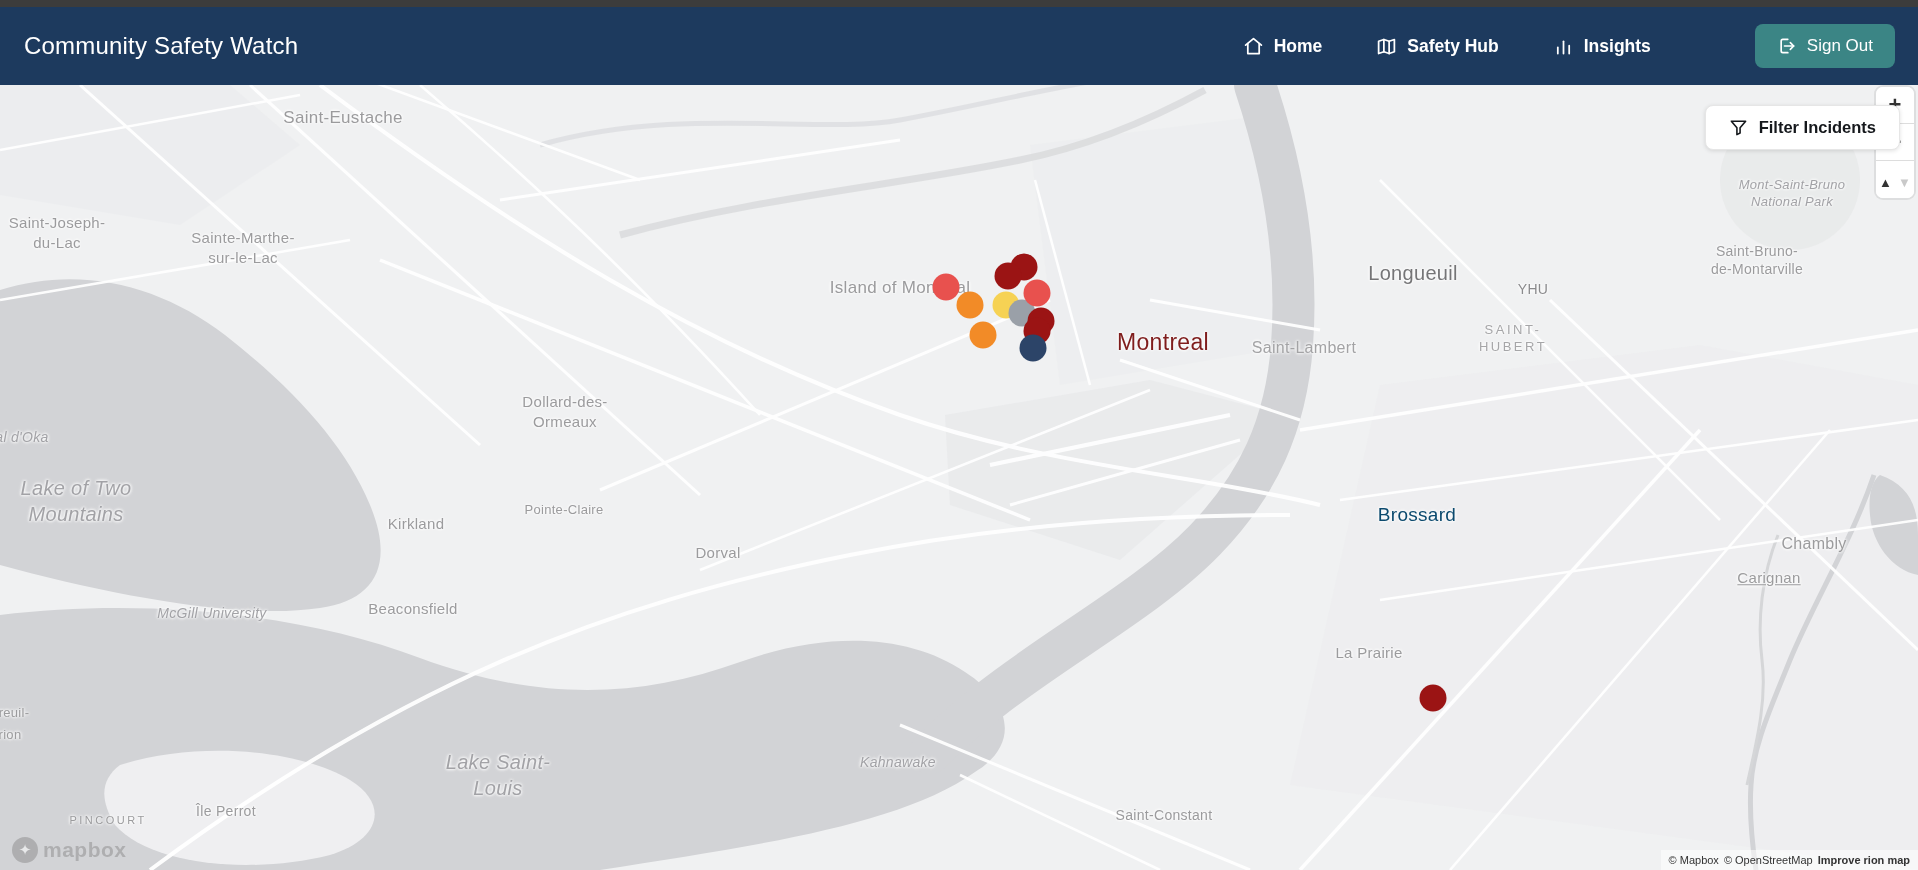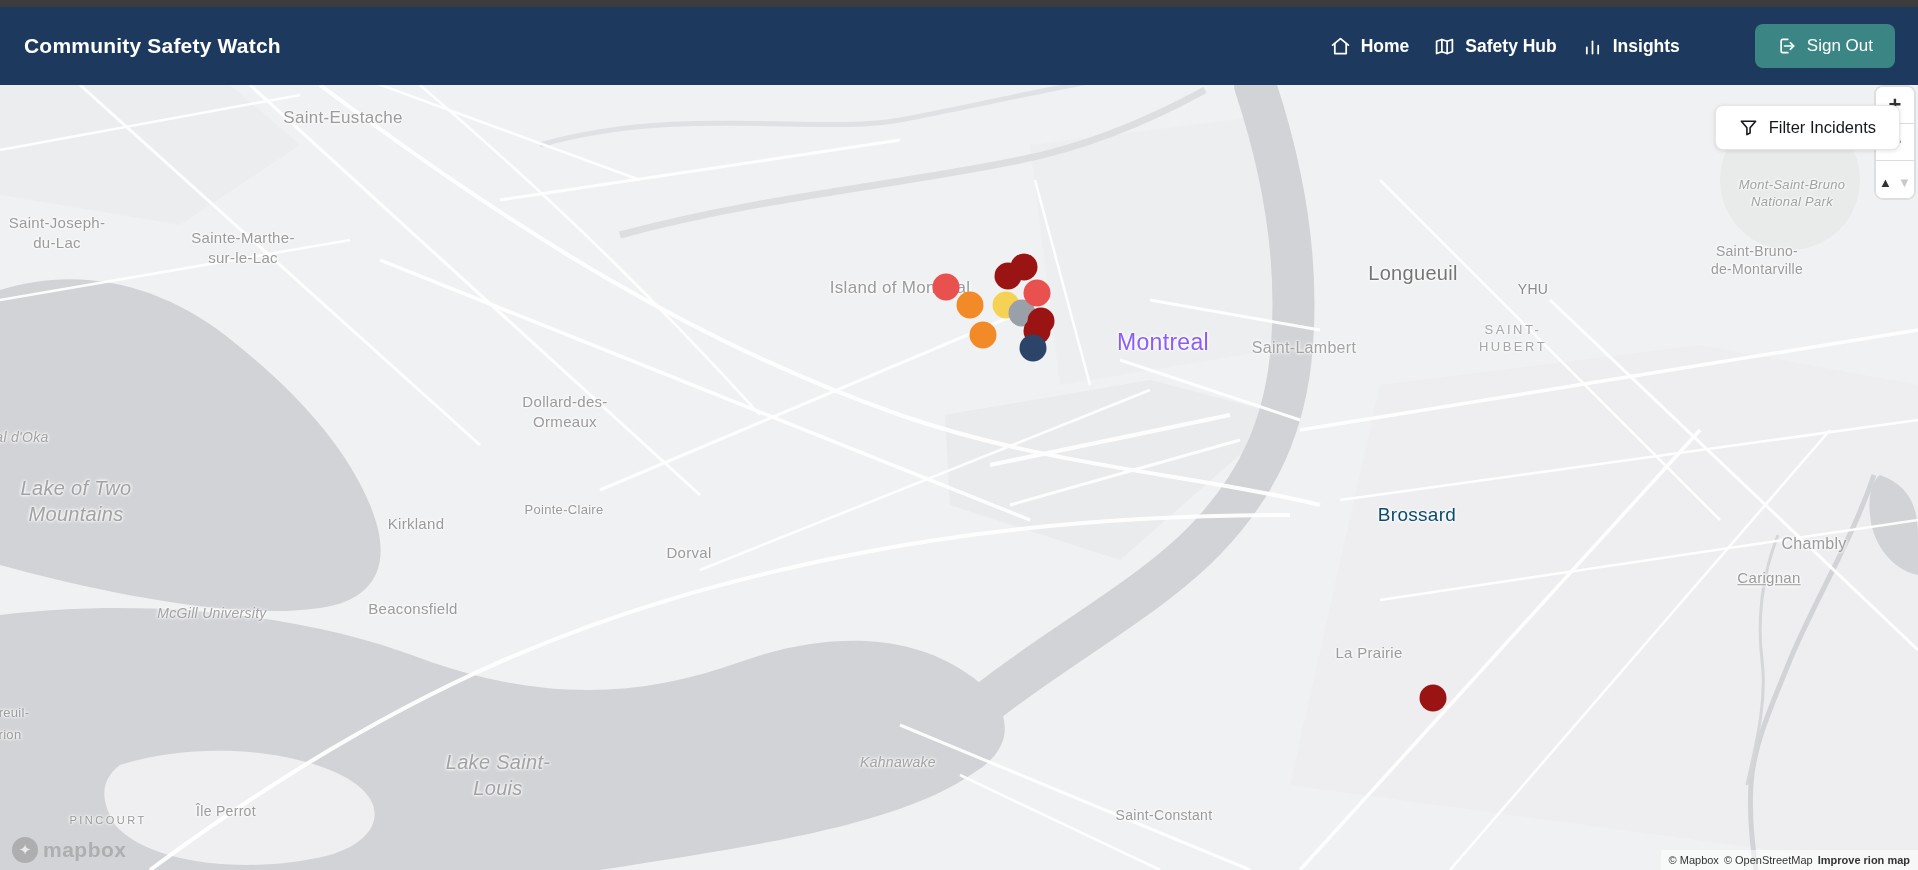--- a/index.html
+++ b/index.html
@@ -6,22 +6,22 @@
   html,body { width:1918px; height:870px; overflow:hidden; background:#fff;
               font-family:"Liberation Sans", sans-serif; }
   .screen { position:relative; width:1918px; height:870px; overflow:hidden; }
 
   
   .chrome-strip { position:absolute; left:0; top:0; width:100%; height:7px; background:#3c3c3c; z-index:40; }
 
   
   .navbar { position:absolute; left:0; top:7px; width:100%; height:78px; background:#1d3a5e;
             display:flex; align-items:center; justify-content:space-between; padding:0 23px 0 24px; z-index:30; }
-  .app-title { color:#fff; font-size:21px; font-weight:700; letter-spacing:.2px; }
-  .nav-right { display:flex; align-items:center; gap:25px; }
+  .app-title { color:#fff; font-size:24px; font-weight:400; letter-spacing:.2px; }
+  .nav-right { display:flex; align-items:center; gap:54px; }
   .nav-item { display:flex; align-items:center; gap:10px; color:#fff; font-size:17.5px; font-weight:600; cursor:pointer; }
   .nav-item svg { width:21px; height:21px; stroke:#fff; fill:none; stroke-width:2; stroke-linecap:round; stroke-linejoin:round; }
   .signout-btn { margin-left:50px; display:flex; align-items:center; gap:10px; background:#3b8585; border:none;
                  color:#fff; font-size:17px; font-weight:400; font-family:inherit;
                  padding:12px 22px; border-radius:8px; cursor:pointer; }
   .signout-btn svg { width:20px; height:20px; stroke:#fff; fill:none; stroke-width:2; stroke-linecap:round; stroke-linejoin:round; }
 
   
   .map { position:absolute; left:0; top:85px; width:1918px; height:785px; background:#f0f1f2; overflow:hidden; }
   .map-art { position:absolute; left:0; top:0; width:100%; height:100%; }
@@ -32,21 +32,21 @@
   .map-label.it { font-style:italic; color:#a2a2a6; }
   .map-label.caps { text-transform:uppercase; font-weight:400; }
 
   .marker { position:absolute; width:27px; height:27px; border-radius:50%; transform:translate(-50%,-50%);
             cursor:pointer; }
 
   
   .map-buttons { position:absolute; top:20px; right:18px; display:flex; gap:12px; z-index:20; }
   .filter-btn { display:flex; align-items:center; gap:11px; background:#fff; border:1px solid #e6e6e6;
                 border-radius:8px; padding:12px 23px; font-family:inherit; font-size:16.5px; color:#15181c;
-                box-shadow:0 1px 4px rgba(0,0,0,.12); cursor:pointer; }
+                box-shadow:0 1px 4px rgba(0,0,0,.12); cursor:pointer;font-weight:bold; }
   .filter-btn svg { width:19px; height:19px; stroke:#15181c; fill:none; stroke-width:2; stroke-linejoin:round; }
   .report-btn { background:#1e3a5e; color:#fff; border:none; border-radius:8px; padding:12px 21px;
                 font-family:inherit; font-size:16.5px; font-weight:700; box-shadow:0 2px 6px rgba(0,0,0,.25); cursor:pointer; }
 
   
   .nav-ctl { position:absolute; top:2px; left:1876px; width:38px; background:#fff; border-radius:7px;
              box-shadow:0 0 0 2px rgba(0,0,0,.08); overflow:hidden; z-index:10; }
   .nav-ctl button { display:block; width:100%; height:37px; background:#fff; border:none; border-bottom:1px solid #ddd;
                     font-size:22px; font-weight:700; color:#333; cursor:pointer; font-family:inherit; line-height:1; }
   .nav-ctl button:last-child { border-bottom:none; }
@@ -167,24 +167,24 @@
         <div class="map-label" style="left: 243px; top: 162px; font-size: 15px;">Sainte-Marthe-
 sur-le-Lac</div>
         <div class="map-label it" style="left: 22px; top: 352px; font-size: 14px;">al d'Oka</div>
         <div class="map-label it" style="left: 76px; top: 416px; font-size: 20px;">Lake of Two
 Mountains</div>
         <div class="map-label it" style="left: 212px; top: 528px; font-size: 14px;">McGill University</div>
         <div class="map-label" style="left: 416px; top: 439px; font-size: 15px;">Kirkland</div>
         <div class="map-label" style="left: 564px; top: 425px; font-size: 13px;">Pointe-Claire</div>
         <div class="map-label" style="left: 565px; top: 326px; font-size: 15px;">Dollard-des-
 Ormeaux</div>
-        <div class="map-label" style="left: 689px; top: 468px; font-size: 15px;">Dorval</div>
+        <div class="map-label" style="left: 718px; top: 468px; font-size: 15px;">Dorval</div>
         <div class="map-label" style="left: 413px; top: 524px; font-size: 15px;">Beaconsfield</div>
         <div class="map-label" style="left: 900px; top: 203px; font-size: 17px;">Island of Montreal</div>
-        <div class="map-label" style="left: 1163px; top: 258px; font-size: 23px; color: #8b5cf6;">Montreal</div>
+        <div class="map-label" style="left: 1163px; top: 258px; font-size: 23px; color: #7f1d1d;">Montreal</div>
         <div class="map-label" style="left: 1304px; top: 263px; font-size: 16px; color: rgb(163, 163, 165);">Saint-Lambert</div>
         <div class="map-label" style="left: 1413px; top: 188px; font-size: 20px; color: rgb(117, 117, 119);">Longueuil</div>
         <div class="map-label" style="left: 1533px; top: 204px; font-size: 14px; color: rgb(138, 138, 140);">YHU</div>
         <div class="map-label caps" style="left: 1513px; top: 254px; font-size: 13px; color: rgb(166, 166, 168); letter-spacing: 2.5px;">SAINT-
 HUBERT</div>
         <div class="map-label it" style="left: 1792px; top: 109px; font-size: 13px;">Mont-Saint-Bruno
 National Park</div>
         <div class="map-label" style="left: 1757px; top: 175px; font-size: 14px;">Saint-Bruno-
 de-Montarville</div>
         <div class="map-label" style="left: 1417px; top: 430px; font-size: 19px; color: #0c4a6e;">Brossard</div>

